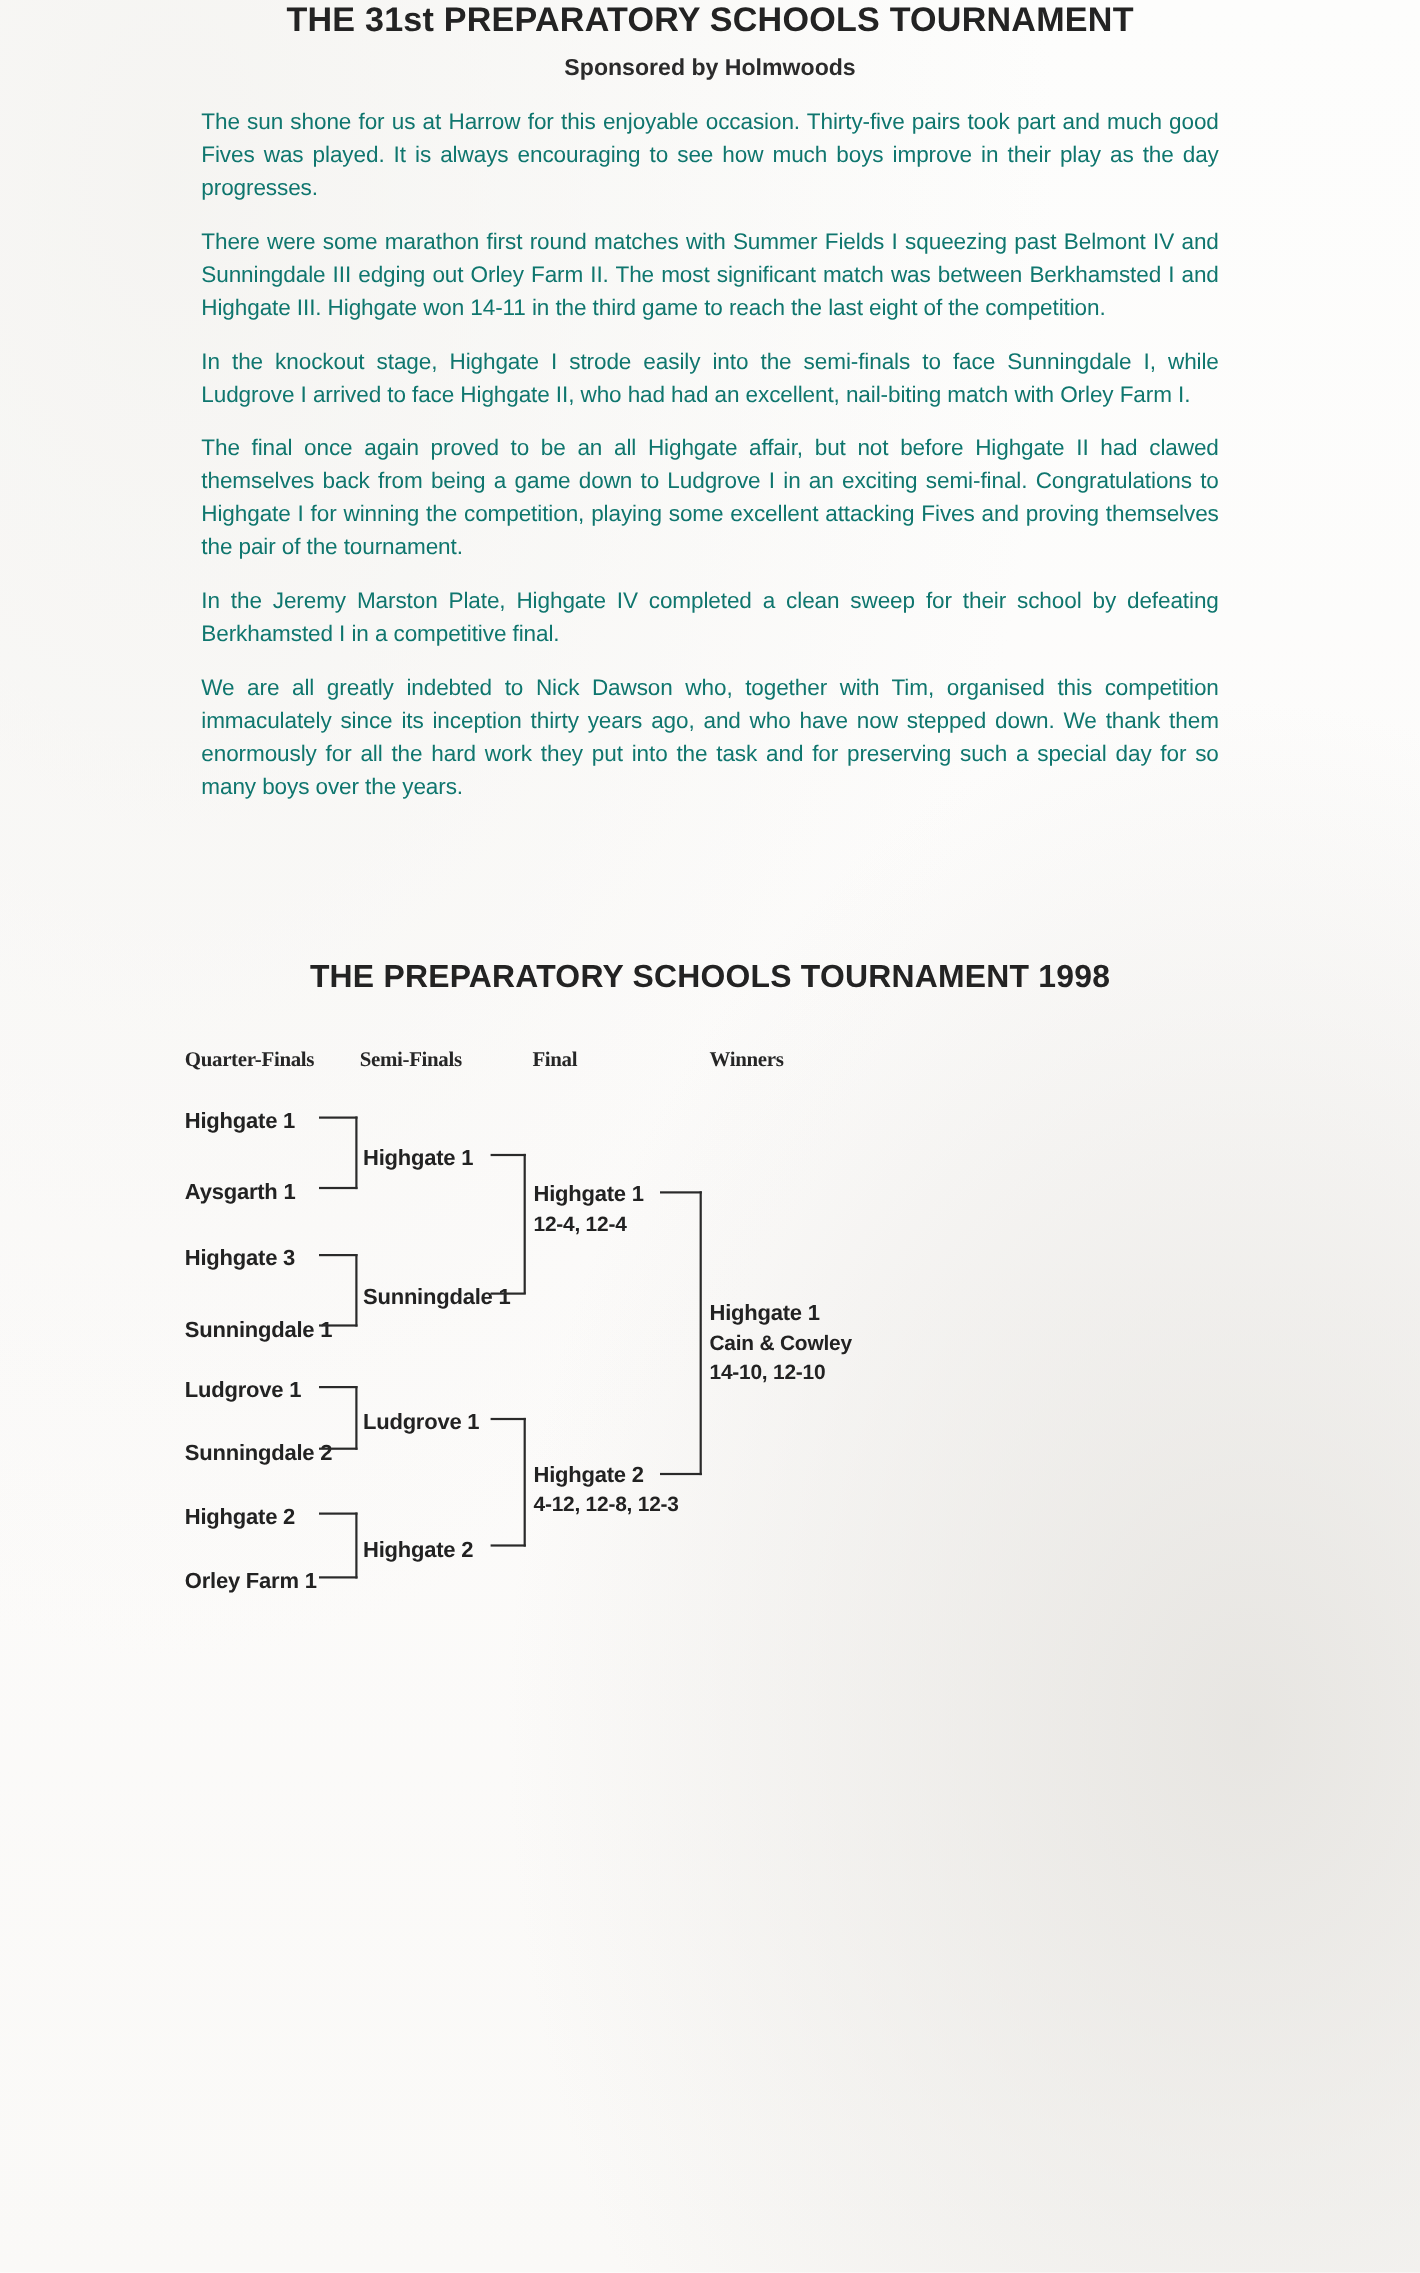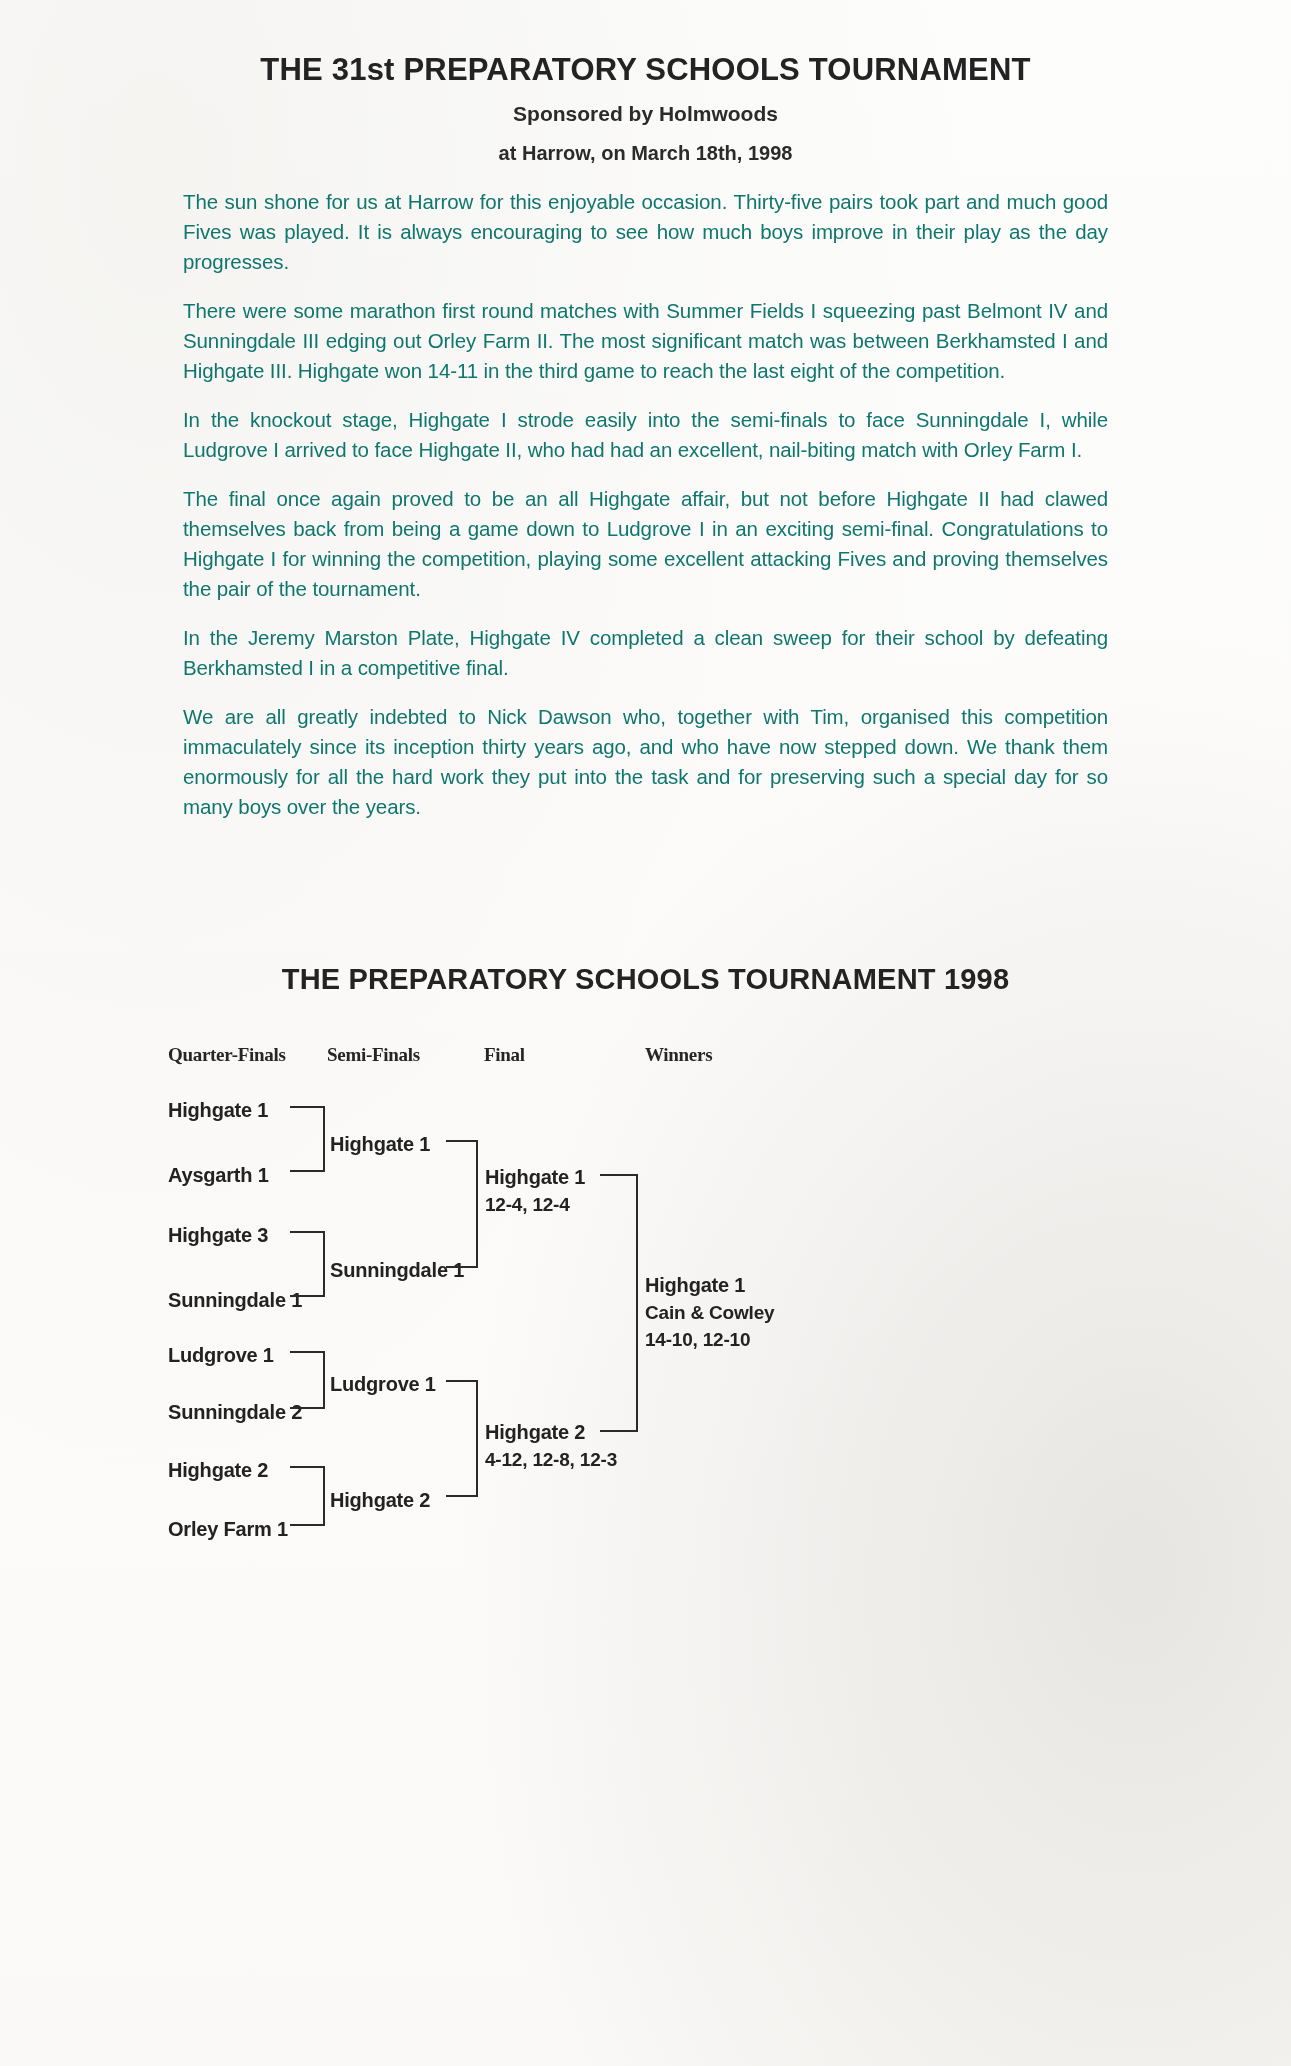--- a/index.html
+++ b/index.html
@@ -33,21 +33,20 @@
   }
 
   
   .doc-title {
     text-align: center;
     font-size: 31px;
     font-weight: bold;
     letter-spacing: 0.2px;
     color: #232323;
     margin: 0;
-    padding-top: 52px;
   }
   .doc-subtitle {
     text-align: center;
     font-size: 21px;
     font-weight: bold;
     color: #2b2b2b;
     margin: 0;
     padding-top: 14px;
   }
   .doc-date {
@@ -135,21 +134,20 @@
 </style>
 </head>
 <body>
 
 <div class="page"></div>
 
 <div class="content">
 
   <h1 class="doc-title">THE 31st PREPARATORY SCHOOLS TOURNAMENT</h1>
   <div class="doc-subtitle">Sponsored by Holmwoods</div>
-  <div class="doc-date">at Harrow, on March 18th, 1998</div>
 
   <div class="body-copy">
     <p>The sun shone for us at Harrow for this enjoyable occasion. Thirty-five pairs took part and much good Fives was played. It is always encouraging to see how much boys improve in their play as the day progresses.</p>
     <p>There were some marathon first round matches with Summer Fields I squeezing past Belmont IV and Sunningdale III edging out Orley Farm II. The most significant match was between Berkhamsted I and Highgate III. Highgate won 14-11 in the third game to reach the last eight of the competition.</p>
     <p>In the knockout stage, Highgate I strode easily into the semi-finals to face Sunningdale I, while Ludgrove I arrived to face Highgate II, who had had an excellent, nail-biting match with Orley Farm I.</p>
     <p>The final once again proved to be an all Highgate affair, but not before Highgate II had clawed themselves back from being a game down to Ludgrove I in an exciting semi-final. Congratulations to Highgate I for winning the competition, playing some excellent attacking Fives and proving themselves the pair of the tournament.</p>
     <p>In the Jeremy Marston Plate, Highgate IV completed a clean sweep for their school by defeating Berkhamsted I in a competitive final.</p>
     <p>We are all greatly indebted to Nick Dawson who, together with Tim, organised this competition immaculately since its inception thirty years ago, and who have now stepped down. We thank them enormously for all the hard work they put into the task and for preserving such a special day for so many boys over the years.</p>
   </div>
 

